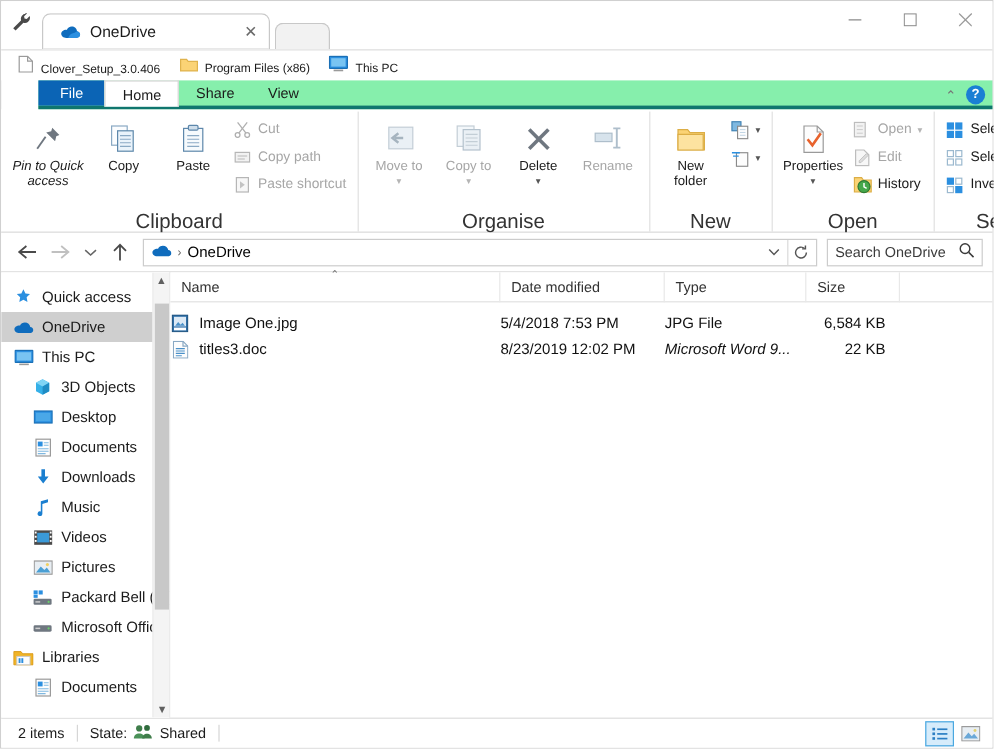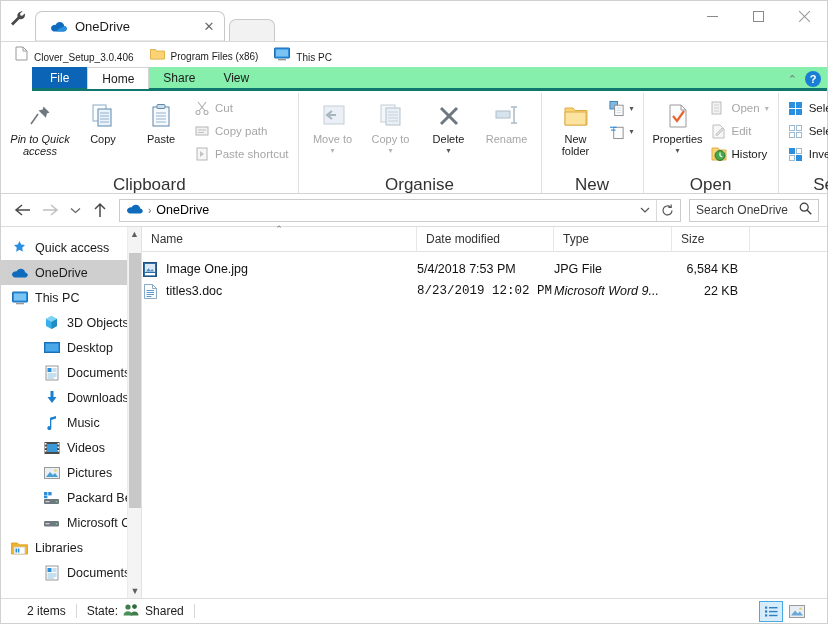--- a/index.html
+++ b/index.html
@@ -271,21 +271,21 @@
     height: 25px;
     display: flex;
     align-items: center;
     gap: 7px;
     font-size: 12.5px;
     color: #1b1b1b;
     padding-left: 10px;
     white-space: nowrap;
   }
   .navitem.sel { background: #cfcfcf; }
-  .navitem.indent1 { padding-left: 42px; }
+  .navitem.indent1 { padding-left: 26px; }
   .navitem .nic { width: 17px; height: 17px; display: flex; align-items: center; justify-content: center; flex: 0 0 17px; }
   .nav-scroll {
     position: absolute;
     right: 0; top: 0;
     width: 14px; height: 100%;
     background: #f4f4f4;
     border-left: 1px solid #ececec;
   }
   .nav-scroll .arr {
     height: 14px; display: flex; align-items: center; justify-content: center;
@@ -341,21 +341,21 @@
   .filelist { padding-top: 6px; flex: 1; }
 
   
   .statusbar {
     flex: 0 0 25px;
     height: 25px;
     background: #ffffff;
     border-top: 1px solid #dcdcdc;
     display: flex;
     align-items: center;
-    padding: 0 16px;
+    padding: 0 4px;
     font-size: 12px;
     color: #1b1b1b;
     gap: 0;
   }
   .st-seg { padding: 0 10px; display: flex; align-items: center; gap: 5px; }
   .st-div { width: 1px; height: 14px; background: #d6d6d6; }
   .viewbtns { margin-left: auto; display: flex; gap: 2px; padding-right: 2px; }
   .viewbtn {
     width: 24px; height: 21px;
     display: flex; align-items: center; justify-content: center;
@@ -1004,21 +1004,21 @@
                 <g stroke="#4a90c8" stroke-width="0.9">
                   <line x1="2.5" y1="6.5" x2="10" y2="6.5"></line>
                     <line x1="2.5" y1="8.5" x2="10" y2="8.5"></line>
                   <line x1="2.5" y1="10.5" x2="10" y2="10.5"></line>
                     <line x1="2.5" y1="12.5" x2="7.5" y2="12.5"></line>
                 </g>
               </svg>
             </span>
             <span>titles3.doc</span>
           </div>
-          <div class="cell" style="width:137px;font-family:Liberation Mono, monospace;">8/23/2019 12:02 PM</div>
+          <div class="cell" style="width:137px;">8/23/2019 12:02 PM</div>
           <div class="cell" style="width:118px;font-style:italic;">Microsoft Word 9...</div>
           <div class="cell right" style="width:78px;">22 KB</div>
         </div>
       </div>
     </div>
   </div>
 
   <div class="statusbar">
     <div class="st-seg">2 items</div>
     <div class="st-div"></div>

